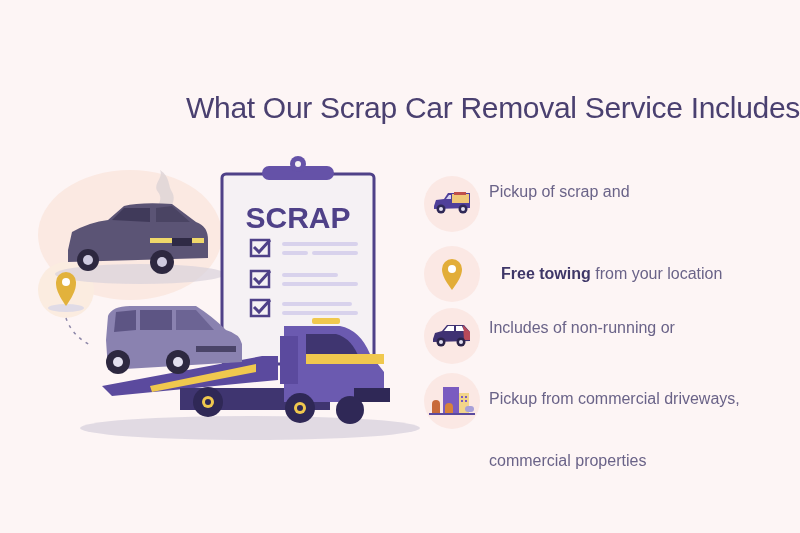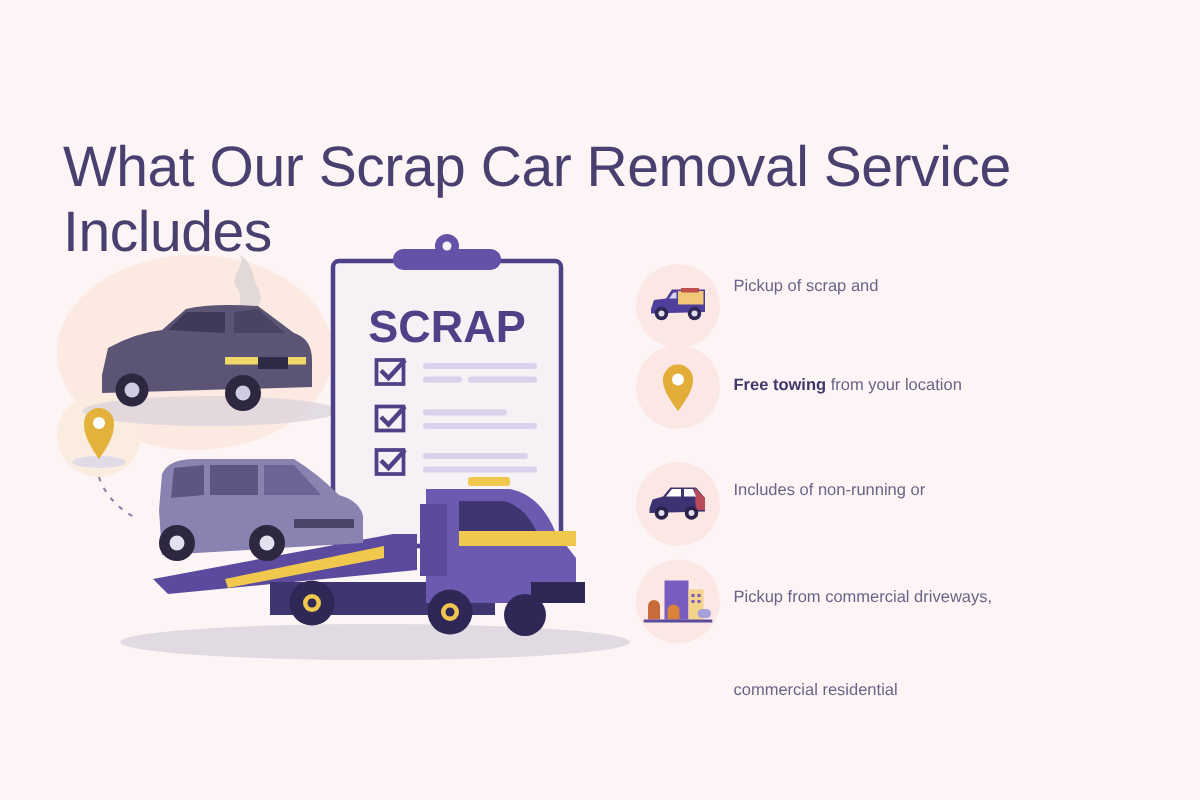--- a/index.html
+++ b/index.html
@@ -7,23 +7,23 @@
   body {
     background: #fdf5f5;
     font-family: "Liberation Sans", "DejaVu Sans", sans-serif;
     position: relative;
     color: #5e5578;
   }
   .title {
     position: absolute;
     left: 0; right: 0;
     top: 91px;
-    text-align: left;
+    text-align: right;
     padding-left: 42px;
-    font-size: 38px;
+    font-size: 30px;
     font-weight: 400;
     color: #4a4070;
     letter-spacing: -0.3px;
     font-family: "Liberation Sans", sans-serif;
   }
   .illustration {
     position: absolute;
     left: 0; top: 140px;
     width: 430px; height: 320px;
   }
@@ -41,28 +41,28 @@
   }
   .feature .icon-circle {
     width: 56px; height: 56px;
     border-radius: 50%;
     background: #fbe8e4;
     flex: 0 0 56px;
     display: flex; align-items: center; justify-content: center;
   }
   .feature .text {
     margin-left: 9px;
-    font-size: 11px;
+    font-size: 16px;
     line-height: 25px;
     color: #6a6388;
   }
   .feature .text b { color: #3f3768; font-weight: 700; }
   .f1 { top: 0; }
   .f1 .text { margin-top: 3px; }
-  .f2 { top: 54px; }
+  .f2 { top: 70px; gap: 12px; }
   .f2 .text { margin-top: 15px; }
   .f3 { top: 132px; }
   .f3 .text { margin-top: 7px; }
   .f4 { top: 197px; }
   .f4 .text { margin-top: 10px; line-height: 31px; }
 </style>
 </head>
 <body>
 
 <div class="title">What Our Scrap Car Removal Service Includes</div>
@@ -221,17 +221,17 @@
         <rect x="32" y="15" width="2" height="2" fill="#7a5bc0"></rect>
           <rect x="36" y="15" width="2" height="2" fill="#7a5bc0"></rect>
         <path d="M3 28 L3 19 A4 4 0 0 1 11 19 L11 28 Z" fill="#c86a3a"></path>
         <rect x="36" y="21" width="9" height="6" rx="3" fill="#a8a0d8"></rect>
         <rect x="0" y="28" width="46" height="2" fill="#5b4a9e"></rect>
       </svg>
     </div>
     <div class="text">
       <span>Pickup from commercial driveways,</span><br>
       <br>
-      <span>commercial residential</span>
+      <span>commercial properties</span>
     </div>
   </div>
 
 </div>
 
 </body></html>

